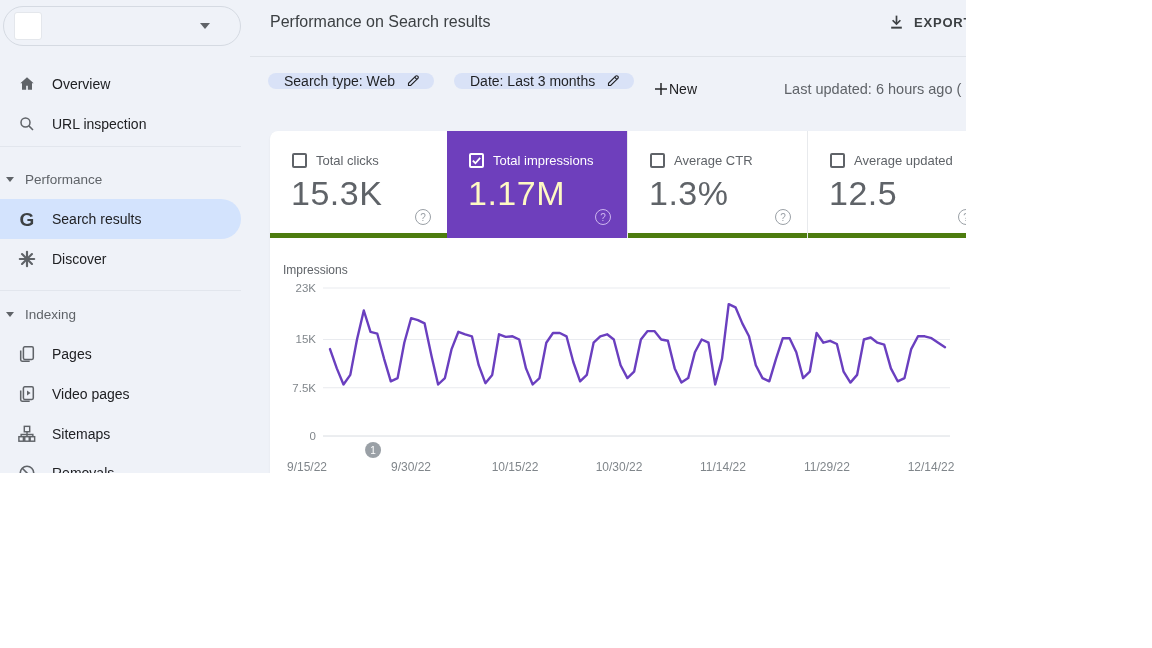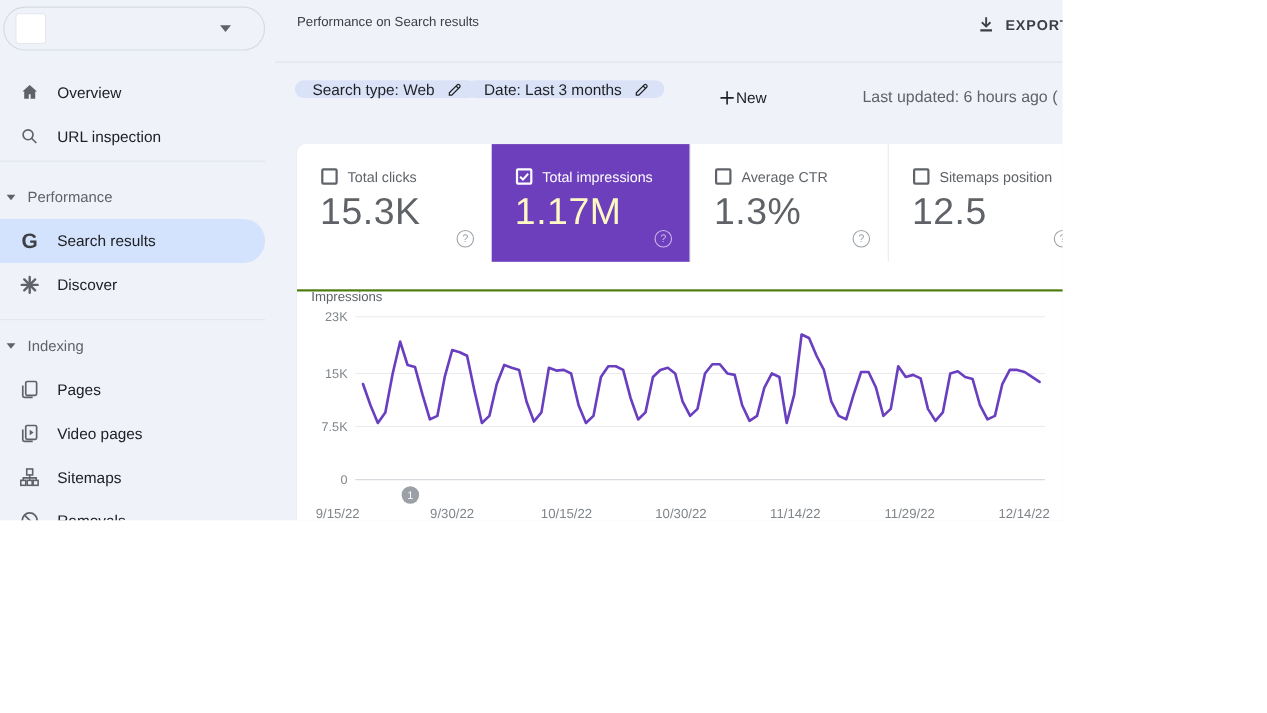--- a/index.html
+++ b/index.html
@@ -22,41 +22,41 @@
   .nav-item .nlabel { margin-left:14px; font-size:14px; color:#202124; }
   .nav-item.selected { background:#d3e3fd; }
   .side-divider { position:absolute; left:0; width:241px; height:1px; background:#e2e6ed; }
   .section-head { position:absolute; left:6px; height:20px; display:flex; align-items:center; cursor:pointer; }
   .section-caret { width:0; height:0; border-left:4.5px solid transparent; border-right:4.5px solid transparent;
     border-top:5.5px solid #5f6368; }
   .section-label { margin-left:11px; font-size:13.5px; color:#5f6368; }
   .g-glyph { font-size:19px; font-weight:600; color:#3c4043; line-height:1; }
 
   
-  .page-title { position:absolute; left:270px; top:13px; font-size:12px; color:#3c4043; }
+  .page-title { position:absolute; left:270px; top:13px; font-size:16px; color:#3c4043; }
   .export-btn { position:absolute; left:888px; top:13px; display:flex; align-items:center; gap:9px;
     cursor:pointer; white-space:nowrap; }
   .export-label { font-size:13px; font-weight:700; letter-spacing:0.8px; color:#3c4043; }
   .header-divider { position:absolute; left:250px; top:56px; width:716px; height:1px; background:#dfe3e9; }
 
   
   .chip { position:absolute; top:73px; height:16px; background:#d9e2f7; border-radius:16px;
-    display:flex; align-items:center; padding:0 13px 0 16px; cursor:pointer; }
+    display:flex; align-items:flex-start; padding:0 13px 0 16px; cursor:pointer; }
   .chip-label { font-size:14px; color:#1f2023; }
   .chip .pencil { margin-left:11px; display:flex; }
   .new-btn { position:absolute; left:645px; top:73px; height:32px; display:flex; align-items:center;
     cursor:pointer; padding:0 8px; }
   .new-label { font-size:14px; color:#202124; }
   .last-updated { position:absolute; left:784px; top:81px; font-size:14.5px; color:#5f6368; white-space:nowrap; }
 
   
   .panel { position:absolute; left:270px; top:131px; width:720px; height:400px; background:#ffffff;
     border-radius:8px 8px 0 0; box-shadow:0 1px 2px rgba(60,64,67,0.08); }
-  .cards-row { position:absolute; left:0; top:0; width:720px; height:134px; display:flex;
-    border-bottom:2px solid #4d7c0f; }
+  .cards-row { position:absolute; left:0; top:0; width:720px; height:107px; display:flex;
+    border-bottom:5px solid #4d7c0f; }
   .metric-card { position:relative; height:107px; cursor:pointer; }
   .metric-card.b-left { border-left:1px solid #e8eaed; }
   .metric-card.purple { background:#6e3fbc; border-left:none; }
   .card-top { position:absolute; left:22px; top:22px; display:flex; align-items:center; gap:9px; }
   .checkbox { width:15px; height:15px; border:2px solid #5f6368; border-radius:2px; background:transparent;
     display:flex; align-items:center; justify-content:center; cursor:pointer; flex:none; }
   .metric-card.purple .checkbox { border-color:#ffffff; }
   .card-label { font-size:13px; color:#5f6368; white-space:nowrap; }
   .metric-card.purple .card-label { color:#ffffff; }
   .card-value { position:absolute; left:21px; top:43px; font-size:34px; color:#5f6368; letter-spacing:0.5px; }
@@ -199,21 +199,21 @@
     <div class="chip" style="left:268px;">
       <span class="chip-label">Search type: Web</span>
       <span class="pencil">
         <svg width="15" height="15" viewBox="0 0 24 24" fill="none" stroke="#202124" stroke-width="1.8">
           <path d="M4 20h3.5L19 8.5a2.1 2.1 0 0 0 0-3L18.5 5a2.1 2.1 0 0 0-3 0L4 16.5z"></path>
             <path d="M13.8 6.7l3.5 3.5"></path>
           </svg>
       </span>
     </div>
 
-    <div class="chip" style="left:424px;">
+    <div class="chip" style="left:454px;">
       <span class="chip-label">Date: Last 3 months</span>
       <span class="pencil">
         <svg width="15" height="15" viewBox="0 0 24 24" fill="none" stroke="#202124" stroke-width="1.8">
           <path d="M4 20h3.5L19 8.5a2.1 2.1 0 0 0 0-3L18.5 5a2.1 2.1 0 0 0-3 0L4 16.5z"></path>
             <path d="M13.8 6.7l3.5 3.5"></path>
           </svg>
       </span>
     </div>
 
     <div class="new-btn">
@@ -258,21 +258,21 @@
             <span class="checkbox"></span>
             <span class="card-label">Average CTR</span>
           </div>
           <div class="card-value">1.3%</div>
           <div class="help-bubble">?</div>
         </div>
 
         <div class="metric-card b-left" style="width:183px;">
           <div class="card-top">
             <span class="checkbox"></span>
-            <span class="card-label">Sitemaps position</span>
+            <span class="card-label">Average updated</span>
           </div>
           <div class="card-value">12.5</div>
           <div class="help-bubble">?</div>
         </div>
       </div>
     </div>
 
     <div class="chart-title">Impressions</div>
     <svg class="chart-svg" width="716" height="228" viewBox="0 0 716 228">
         <line x1="73" y1="191" x2="700" y2="191" stroke="#d8dce1" stroke-width="1"></line>

